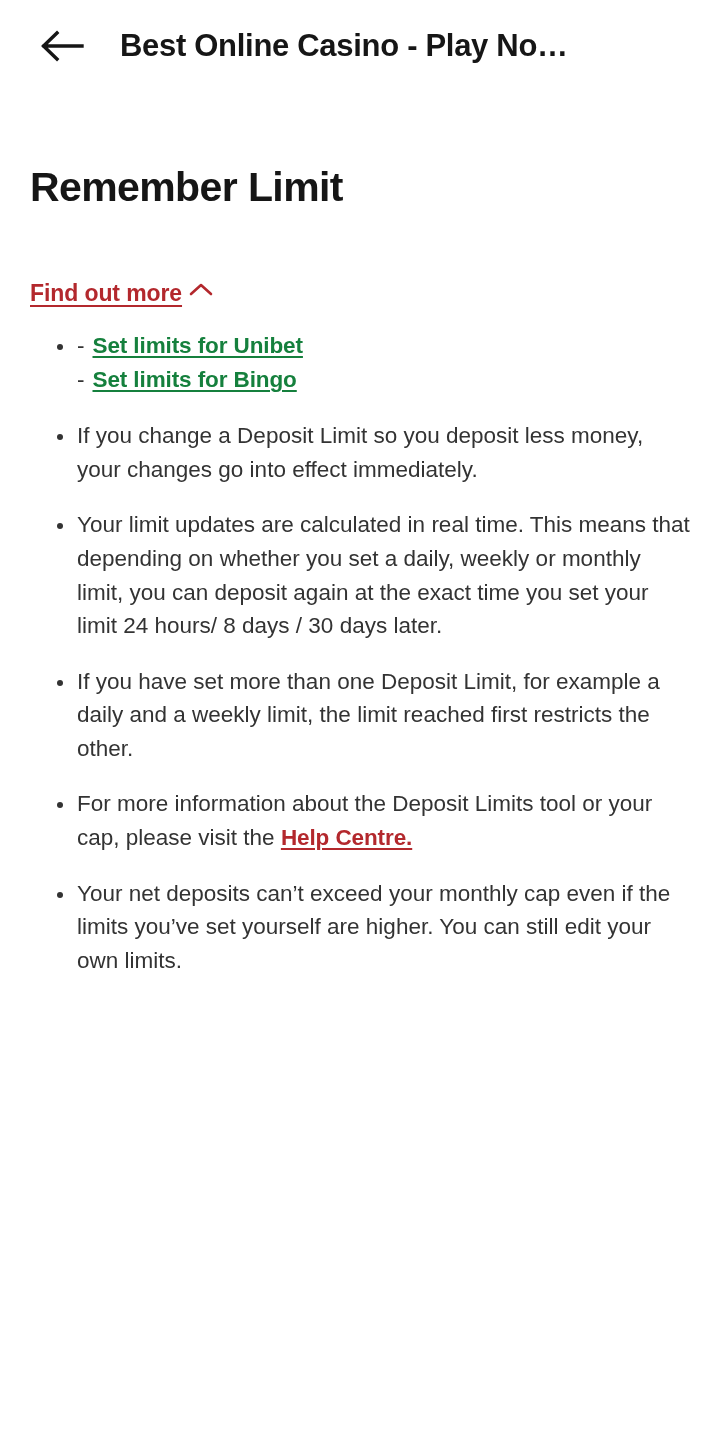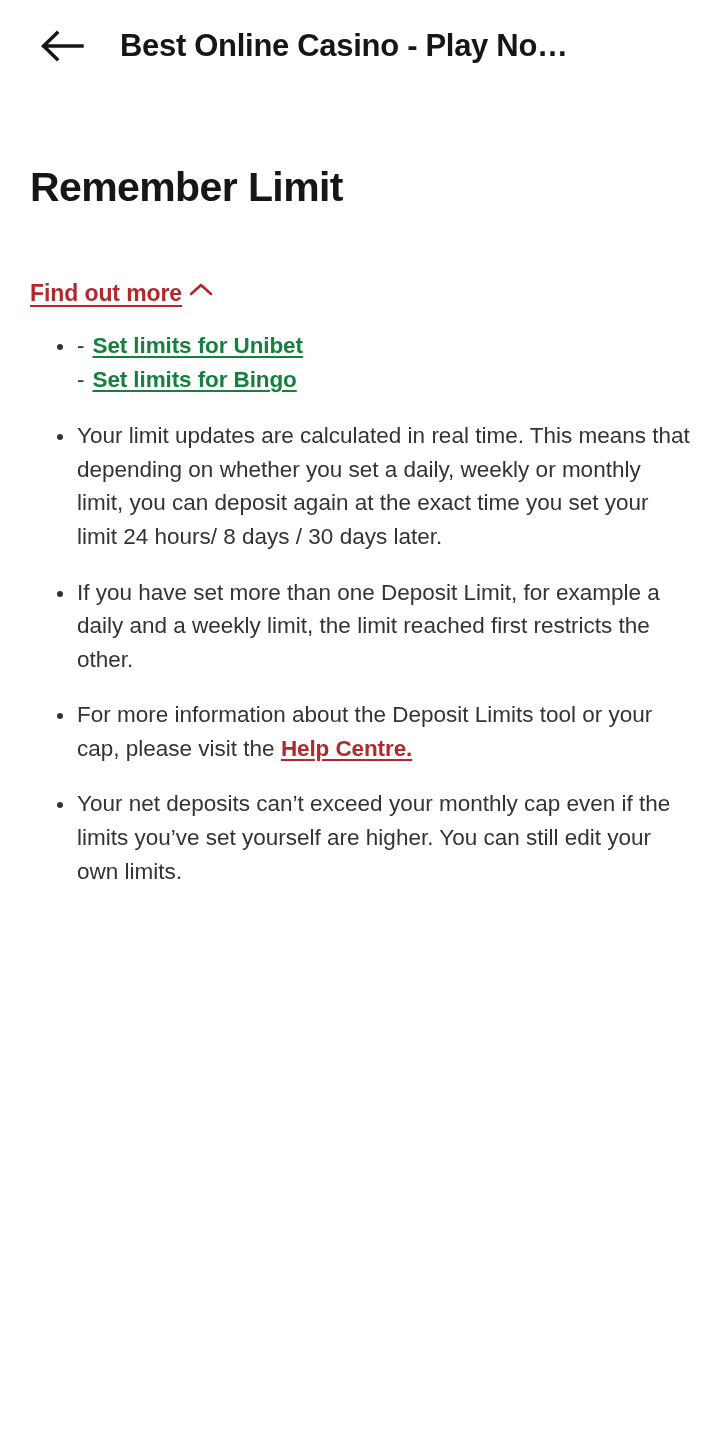--- a/index.html
+++ b/index.html
@@ -203,20 +203,23 @@
           <span class="dash">-</span>
           <a class="sublink">Set limits for Unibet</a>
         </li>
         <li class="sublink-item">
           <span class="dash">-</span>
           <a class="sublink">Set limits for Bingo</a>
         </li>
       </ul>
     </li>
 
+    <li class="bullet">
+      <span>If you change a Deposit Limit so you deposit less money, your changes go into effect immediately.</span>
+    </li>
 
 
     <li class="bullet">
       <span>Your limit updates are calculated in real time. This means that depending on whether you set a daily, weekly or monthly limit, you can deposit again at the exact time you set your limit 24 hours/ 8 days / 30 days later.</span>
     </li>
 
     <li class="bullet">
       <span>If you have set more than one Deposit Limit, for example a daily and a weekly limit, the limit reached first restricts the other.</span>
     </li>
 

